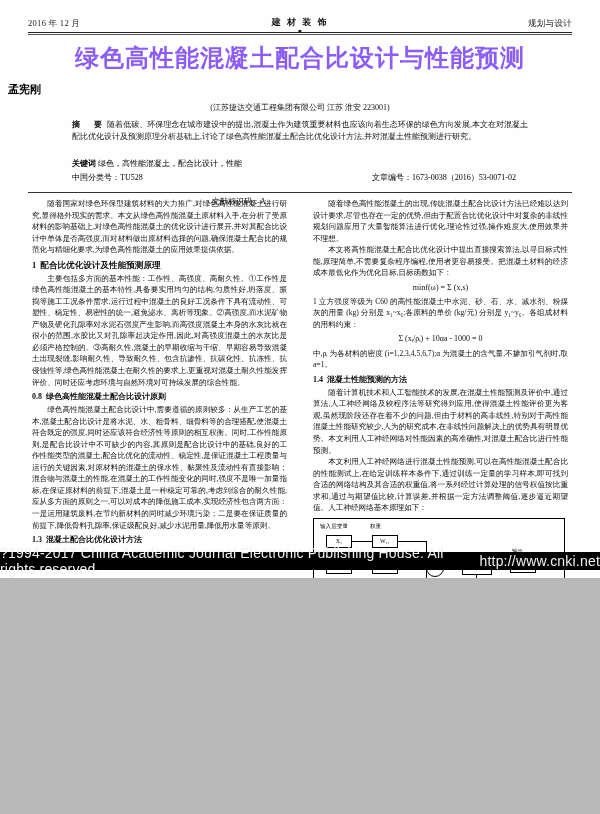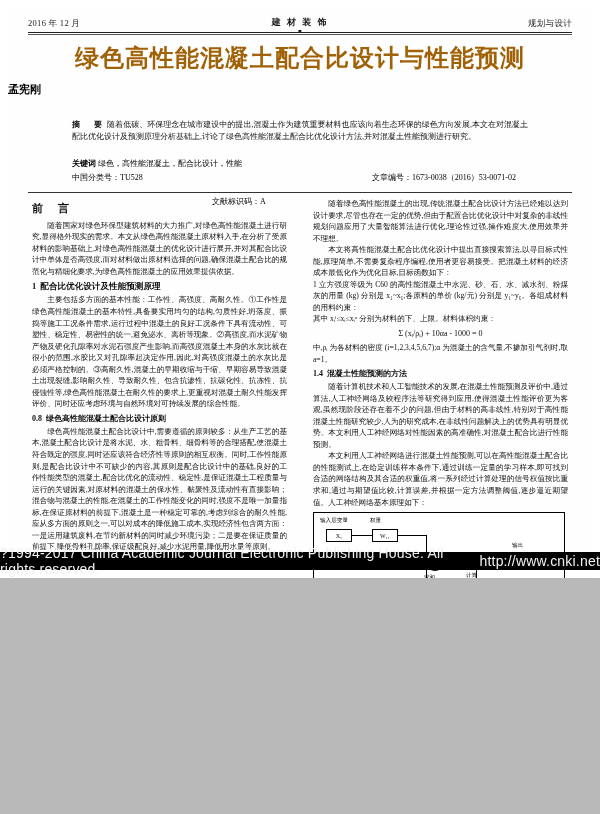--- a/index.html
+++ b/index.html
@@ -85,21 +85,21 @@
   }
   .title {
     position: absolute;
     left: 0;
     right: 0;
     top: 36px;
     text-align: center;
     font-size: 24px;
     font-weight: bold;
     letter-spacing: 1px;
-    color: #a16207;
+    color: #8b5cf6;
     font-family: "Liberation Serif","DejaVu Serif",serif;
   }
   .author {
     position: absolute;
     left: 0; right: 0;
     top: 76px;
     text-align: left;
     font-size: 11px;
     font-weight: bold;
   }
@@ -306,20 +306,21 @@
         <span>建 材  装 饰</span>
         <span class="sub">■</span>
       </div>
       <div class="right">规划与设计</div>
     </div>
     <div class="hdr-rule"></div>
     <div class="hdr-rule2"></div>
 
     <div class="title">绿色高性能混凝土配合比设计与性能预测</div>
     <div class="author">孟宪刚</div>
+    <div class="affil">(江苏捷达交通工程集团有限公司    江苏 淮安   223001)</div>
 
     <div class="abs-block">
       <span class="lbl">摘　要</span>
       <span>随着低碳、环保理念在城市建设中的提出,混凝土作为建筑重要材料也应该向着生态环保的绿色方向发展,本文在对混凝土配比优化设计及预测原理分析基础上,讨论了绿色高性能混凝土配合比优化设计方法,并对混凝土性能预测进行研究。</span>
     </div>
 
     <div class="kw">
       <span class="lbl">关键词</span>
       <span>绿色，高性能混凝土，配合比设计，性能</span>
     </div>
@@ -334,21 +335,20 @@
       <div class="c3">
         <span>文章编号：</span><span>1673-0038（2016）53-0071-02</span>
       </div>
     </div>
 
     <div class="meta-rule"></div>
 
     <div class="cols">
 
       <div class="col left">
-        <div class="sec-h1">前　言</div>
         <p class="body">随着国家对绿色环保型建筑材料的大力推广,对绿色高性能混凝土进行研究,显得格外现实的需求。本文从绿色高性能混凝土原材料入手,在分析了受原材料的影响基础上,对绿色高性能混凝土的优化设计进行展开,并对其配合比设计中单体是否高强度,而对材料做出原材料选择的问题,确保混凝土配合比的规范化与精细化要求,为绿色高性能混凝土的应用效果提供依据。</p>
 
         <div class="sec-num">
           <span class="n">1</span><span>配合比优化设计及性能预测原理</span>
         </div>
 
         <p class="body">主要包括多方面的基本性能：工作性、高强度、高耐久性。①工作性是绿色高性能混凝土的基本特性,具备要实用均匀的结构,匀质性好,坍落度、振捣等施工工况条件需求,运行过程中混凝土的良好工况条件下具有流动性、可塑性、稳定性、易密性的统一,避免泌水、离析等现象。②高强度,而水泥矿物产物及硬化孔隙率对水泥石强度产生影响,而高强度混凝土本身的水灰比就在很小的范围,水胶比又对孔隙率起决定作用,因此,对高强度混凝土的水灰比是必须严格控制的。③高耐久性,混凝土的早期收缩与干缩、早期容易导致混凝土出现裂缝,影响耐久性、导致耐久性、包含抗渗性、抗碳化性、抗冻性、抗侵蚀性等,绿色高性能混凝土在耐久性的要求上,更重视对混凝土耐久性能发挥评价、同时还应考虑环境与自然环境对可持续发展的综合性能。</p>
 
         <div class="sec-sub">
           <span class="n">0.8</span><span>绿色高性能混凝土配合比设计原则</span>
@@ -357,23 +357,25 @@
 
         <div class="sec-sub">
           <span class="n">1.3</span><span>混凝土配合比优化设计方法</span>
         </div>
       </div>
 
       <div class="col right">
         <p class="body">随着绿色高性能混凝土的出现,传统混凝土配合比设计方法已经难以达到设计要求,尽管也存在一定的优势,但由于配置合比优化设计中对复杂的非线性规划问题应用了大量智能算法进行优化,理论性过强,操作难度大,使用效果并不理想。</p>
         <p class="body">本文将高性能混凝土配合比优化设计中提出直接搜索算法,以寻目标式性能,原理简单,不需要复杂程序编程,使用者更容易接受。把混凝土材料的经济成本最低化作为优化目标,目标函数如下：</p>
 
+        <div class="formula">
+          <span>minf(ω) = Σ (x,s)</span>
+        </div>
 
         <p class="body noind">1 立方强度等级为 C60 的高性能混凝土中水泥、砂、石、水、减水剂、粉煤灰的用量 (kg) 分别是 x₁~x₆;各原料的单价 (kg/元) 分别是 y₁~y₆。各组成材料的用料约束：</p>
-        <p class="body noind">其中 xᵢˡ≤xᵢ≤xᵢᵘ 分别为材料的下、上限。材料体积约束：</p>
 
         <div class="formula">
           <span>Σ (xᵢ/ρᵢ) + 10αa - 1000 = 0</span>
         </div>
 
         <p class="body noind">中,ρᵢ 为各材料的密度 (i=1,2,3,4,5,6,7);α 为混凝土的含气量,不掺加引气剂时,取 a=1。</p>
 
         <div class="sec-sub">
           <span class="n">1.4</span><span>混凝土性能预测的方法</span>
         </div>

